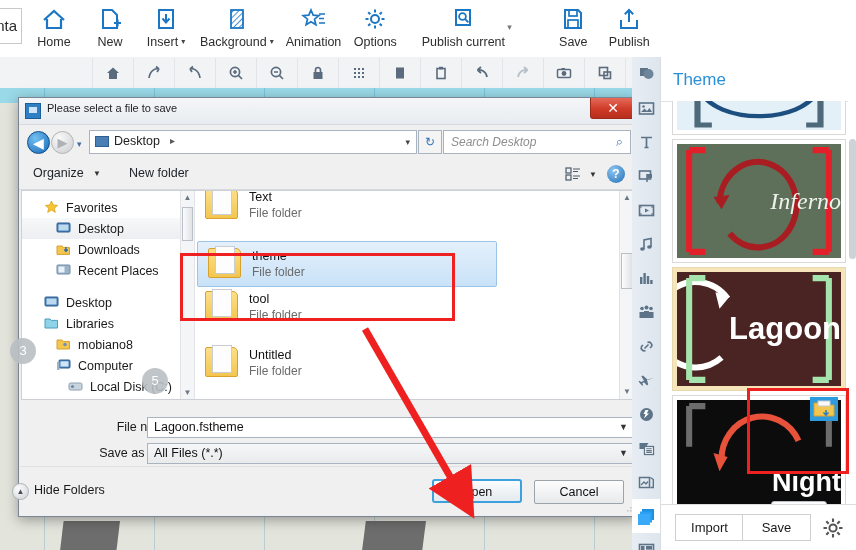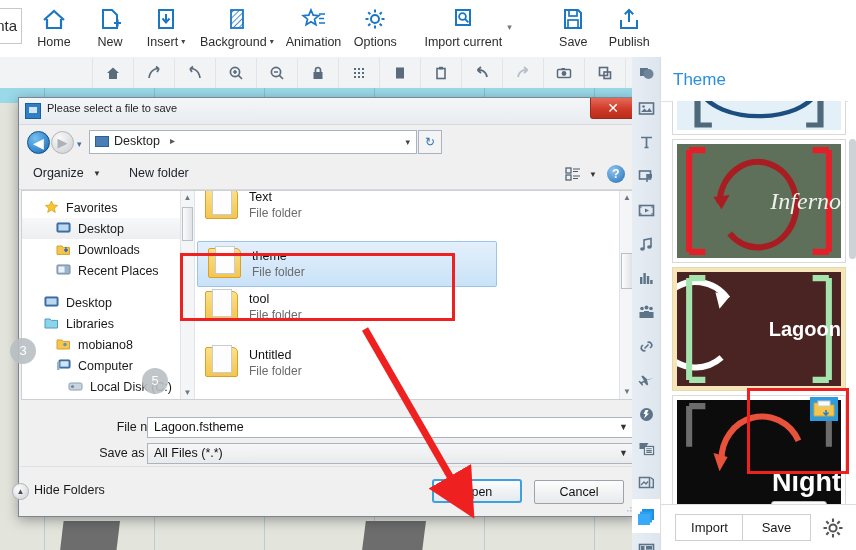--- a/index.html
+++ b/index.html
@@ -278,21 +278,21 @@
 
       <div class="rb rb-preview" style="min-width:108px;">
         <div class="gl">
           <svg width="24" height="24" viewBox="0 0 24 24">
               <rect x="5" y="3" width="14" height="15" fill="none" stroke="#1b76c4" stroke-width="2"></rect>
               <circle cx="11.5" cy="9.5" r="3.4" fill="none" stroke="#1b76c4" stroke-width="1.8"></circle>
               <path d="M14 12 l3.4 3.4" stroke="#1b76c4" stroke-width="1.8"></path>
             </svg>
         </div>
         <div class="lbrow">
-            <span class="lb">Import current</span>
+            <span class="lb">Publish current</span>
           </div>
         <span class="small-caret" style="left:104px;top:22px;">▾</span>
       </div>
 
       <div class="rb" style="margin-left:22px;">
         <div class="gl">
           <svg width="24" height="24" viewBox="0 0 24 24">
               <path d="M4 3 h13 l3 3 v15 h-16 z" fill="none" stroke="#1b76c4" stroke-width="2"></path>
               <rect x="8" y="3" width="8" height="6" fill="none" stroke="#1b76c4" stroke-width="1.7"></rect>
               <rect x="7" y="13" width="10" height="8" fill="none" stroke="#1b76c4" stroke-width="1.7"></rect>
@@ -436,20 +436,24 @@
       <div class="navback">◀</div>
       <div class="navfwd">▶</div>
       <div class="navdd">▾</div>
       <div class="addrbar">
         <div class="mon"></div>
         <div class="crumb">Desktop</div>
         <div class="crumbsep">▸</div>
         <div class="dd">▾</div>
       </div>
       <div class="refresh">↻</div>
+      <div class="searchbox">
+        <div class="ph">Search Desktop</div>
+        <div class="mag">⌕</div>
+      </div>
     </div>
 
     <div class="dlg-cmd">
       <div class="org">Organize</div>
       <div class="orgc">▼</div>
       <div class="nf">New folder</div>
       <div class="viewico">
         <svg width="16" height="16" viewBox="0 0 16 16">
             <rect x="1" y="2" width="5" height="5" fill="none" stroke="#4a5a6a" stroke-width="1.2"></rect>
             <rect x="1" y="9" width="5" height="5" fill="none" stroke="#4a5a6a" stroke-width="1.2"></rect>
@@ -770,21 +774,21 @@
       </div>
 
       <div class="thumb" style="height:124px;border-color:#e6d9b2;background:#f6e5b8;">
         <div class="tin" style="background:#4a2422;">
           <svg width="100%" height="100%" viewBox="0 0 162 112" preserveAspectRatio="none">
             <path d="M44 84 A40 42 0 1 1 50 26" fill="none" stroke="#ffffff" stroke-width="6"></path>
             <path d="M38 20 L52 24 L42 36 z" fill="#ffffff"></path>
             <path d="M12 6 h16 M12 6 v100 M12 106 h16" fill="none" stroke="#a6e4ae" stroke-width="6"></path>
             <path d="M150 6 h-16 M150 6 v100 M150 106 h-16" fill="none" stroke="#a6e4ae" stroke-width="6"></path>
           </svg>
-          <div class="tlabel" style="color:#ffffff;font-weight:bold;font-size:20px;">Lagoon</div>
+          <div class="tlabel" style="color:#ffffff;font-weight:bold;font-size:31px;">Lagoon</div>
         </div>
       </div>
 
       <div class="thumb" style="height:124px;">
         <div class="tin" style="background:#0c0c0c;">
           <svg width="100%" height="100%" viewBox="0 0 162 112" preserveAspectRatio="none">
             <path d="M44 60 A40 42 0 0 1 120 40" fill="none" stroke="#e8513a" stroke-width="6"></path>
             <path d="M36 52 L50 56 L42 70 z" fill="#e8513a"></path>
             <path d="M12 6 h16 M12 6 v40" fill="none" stroke="#6c6c6c" stroke-width="6"></path>
             <path d="M150 6 h-16 M150 6 v40" fill="none" stroke="#6c6c6c" stroke-width="6"></path>

